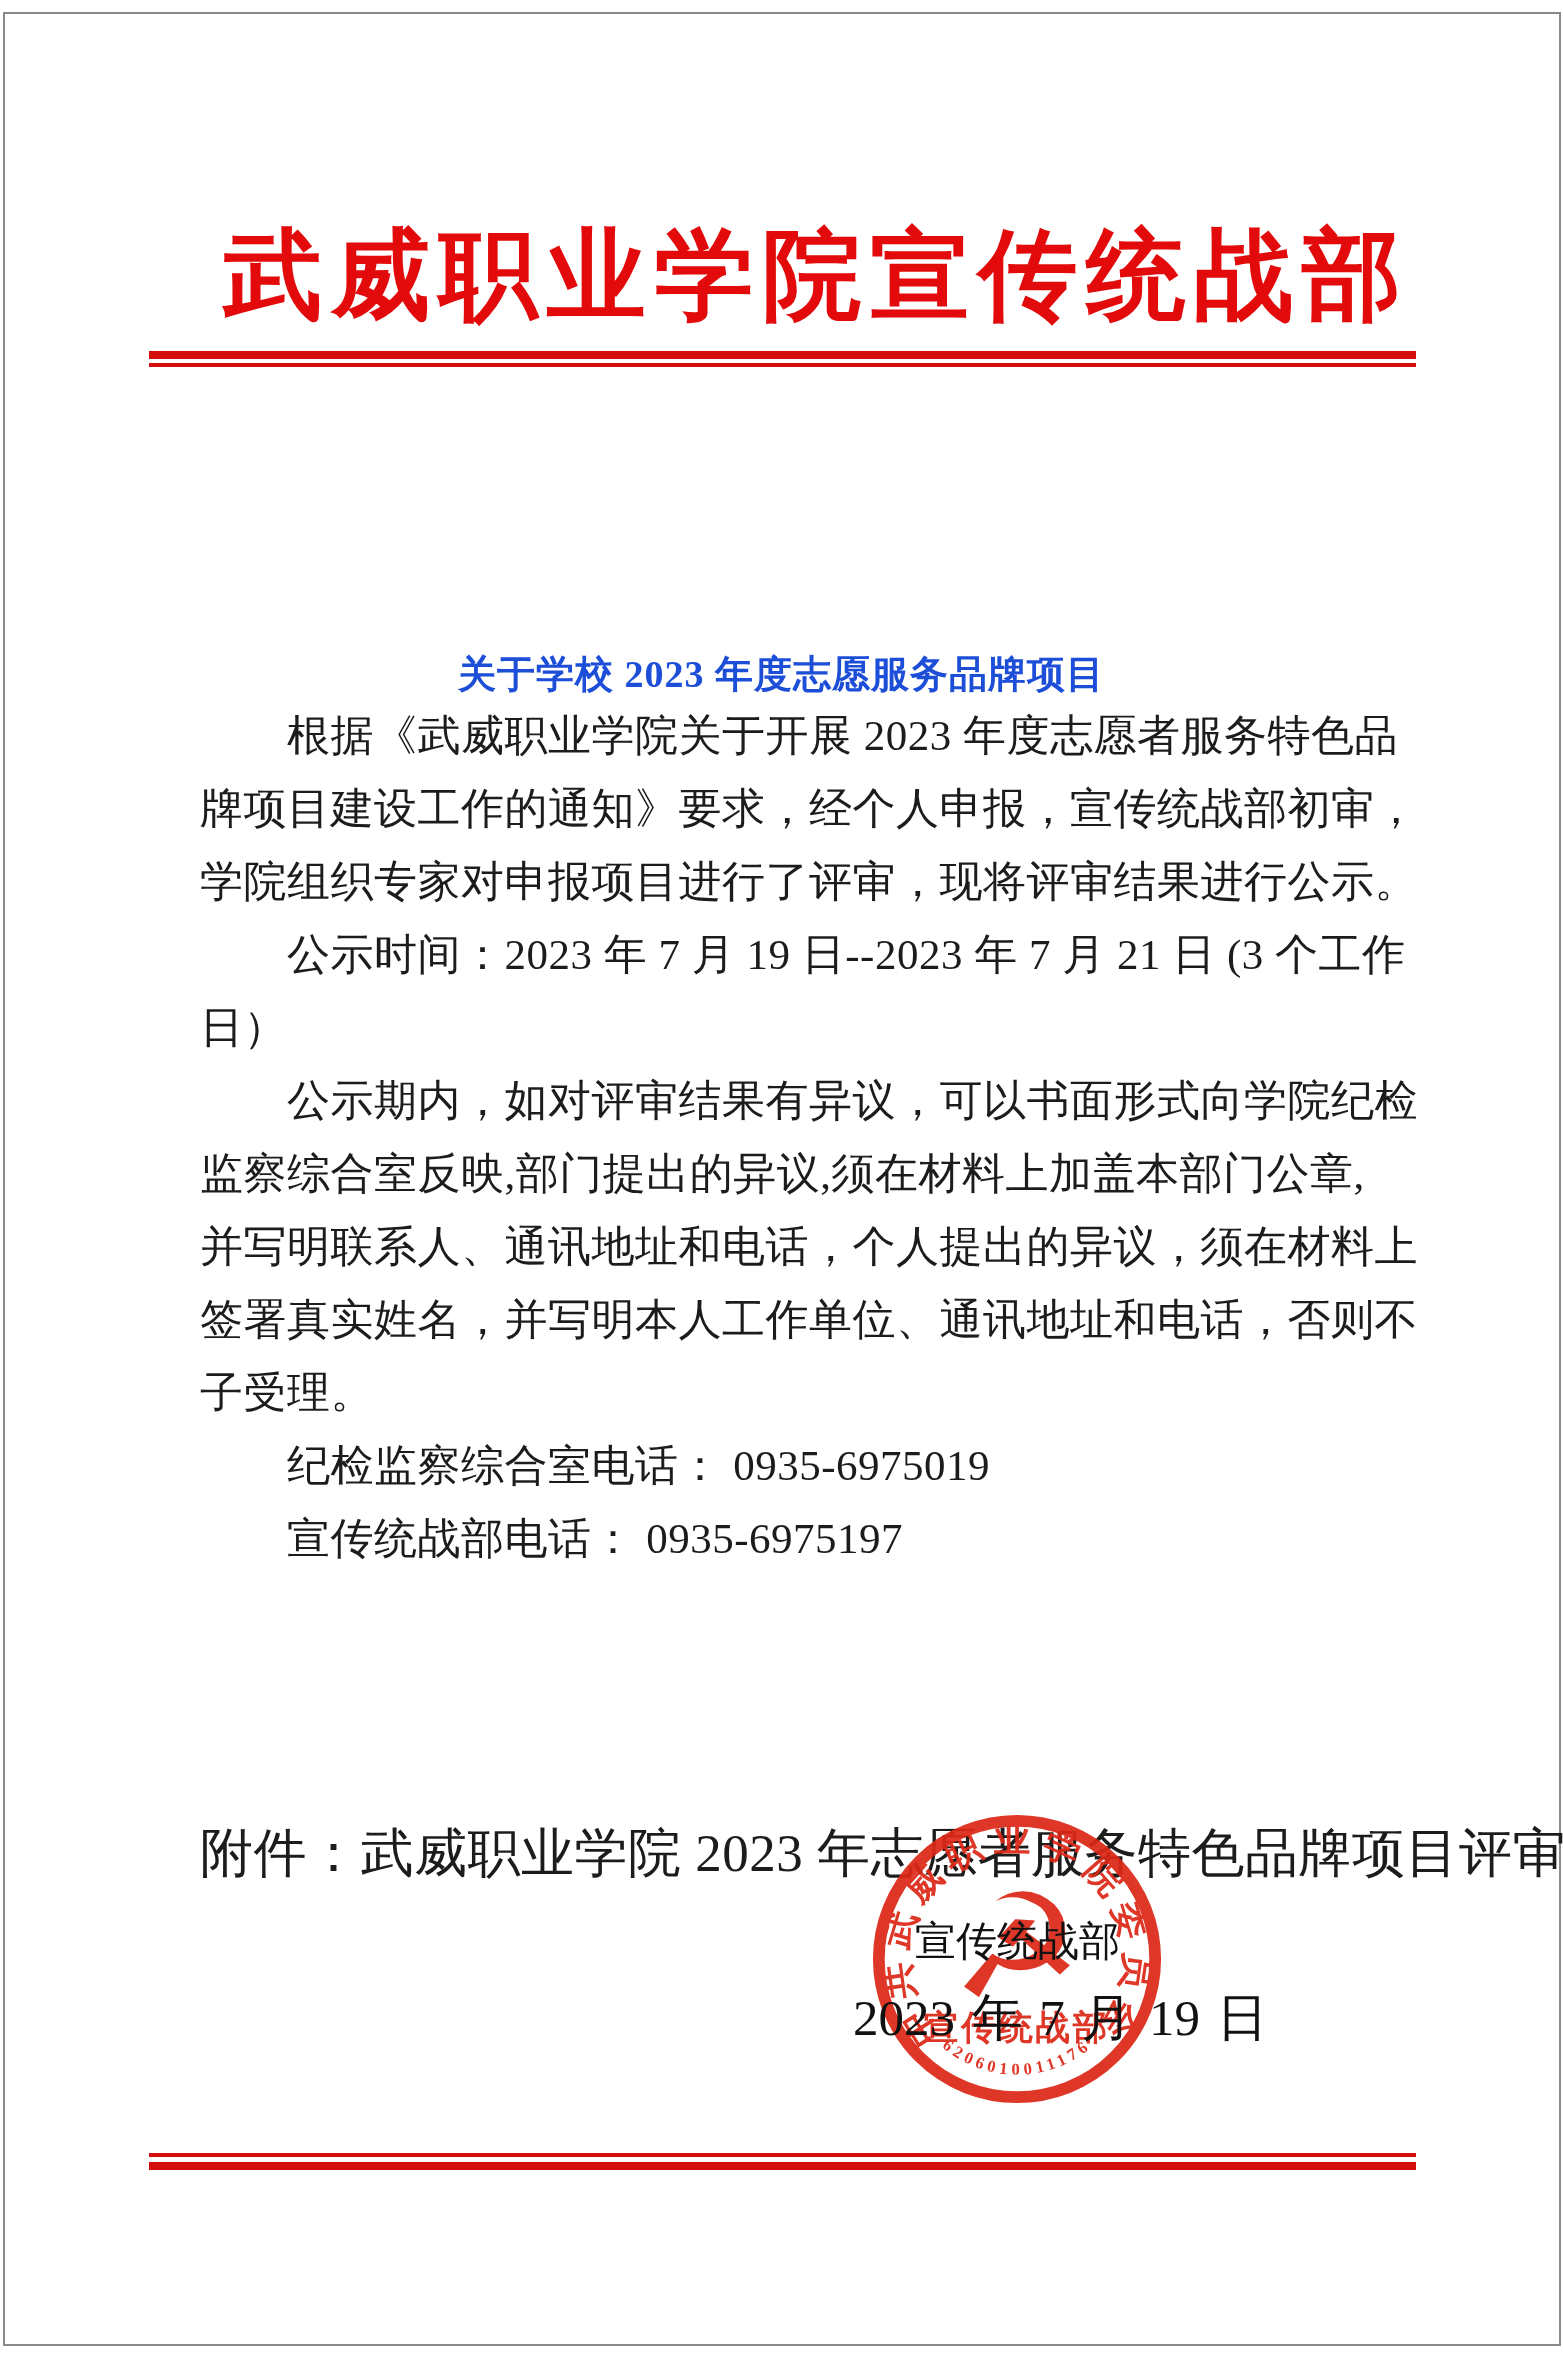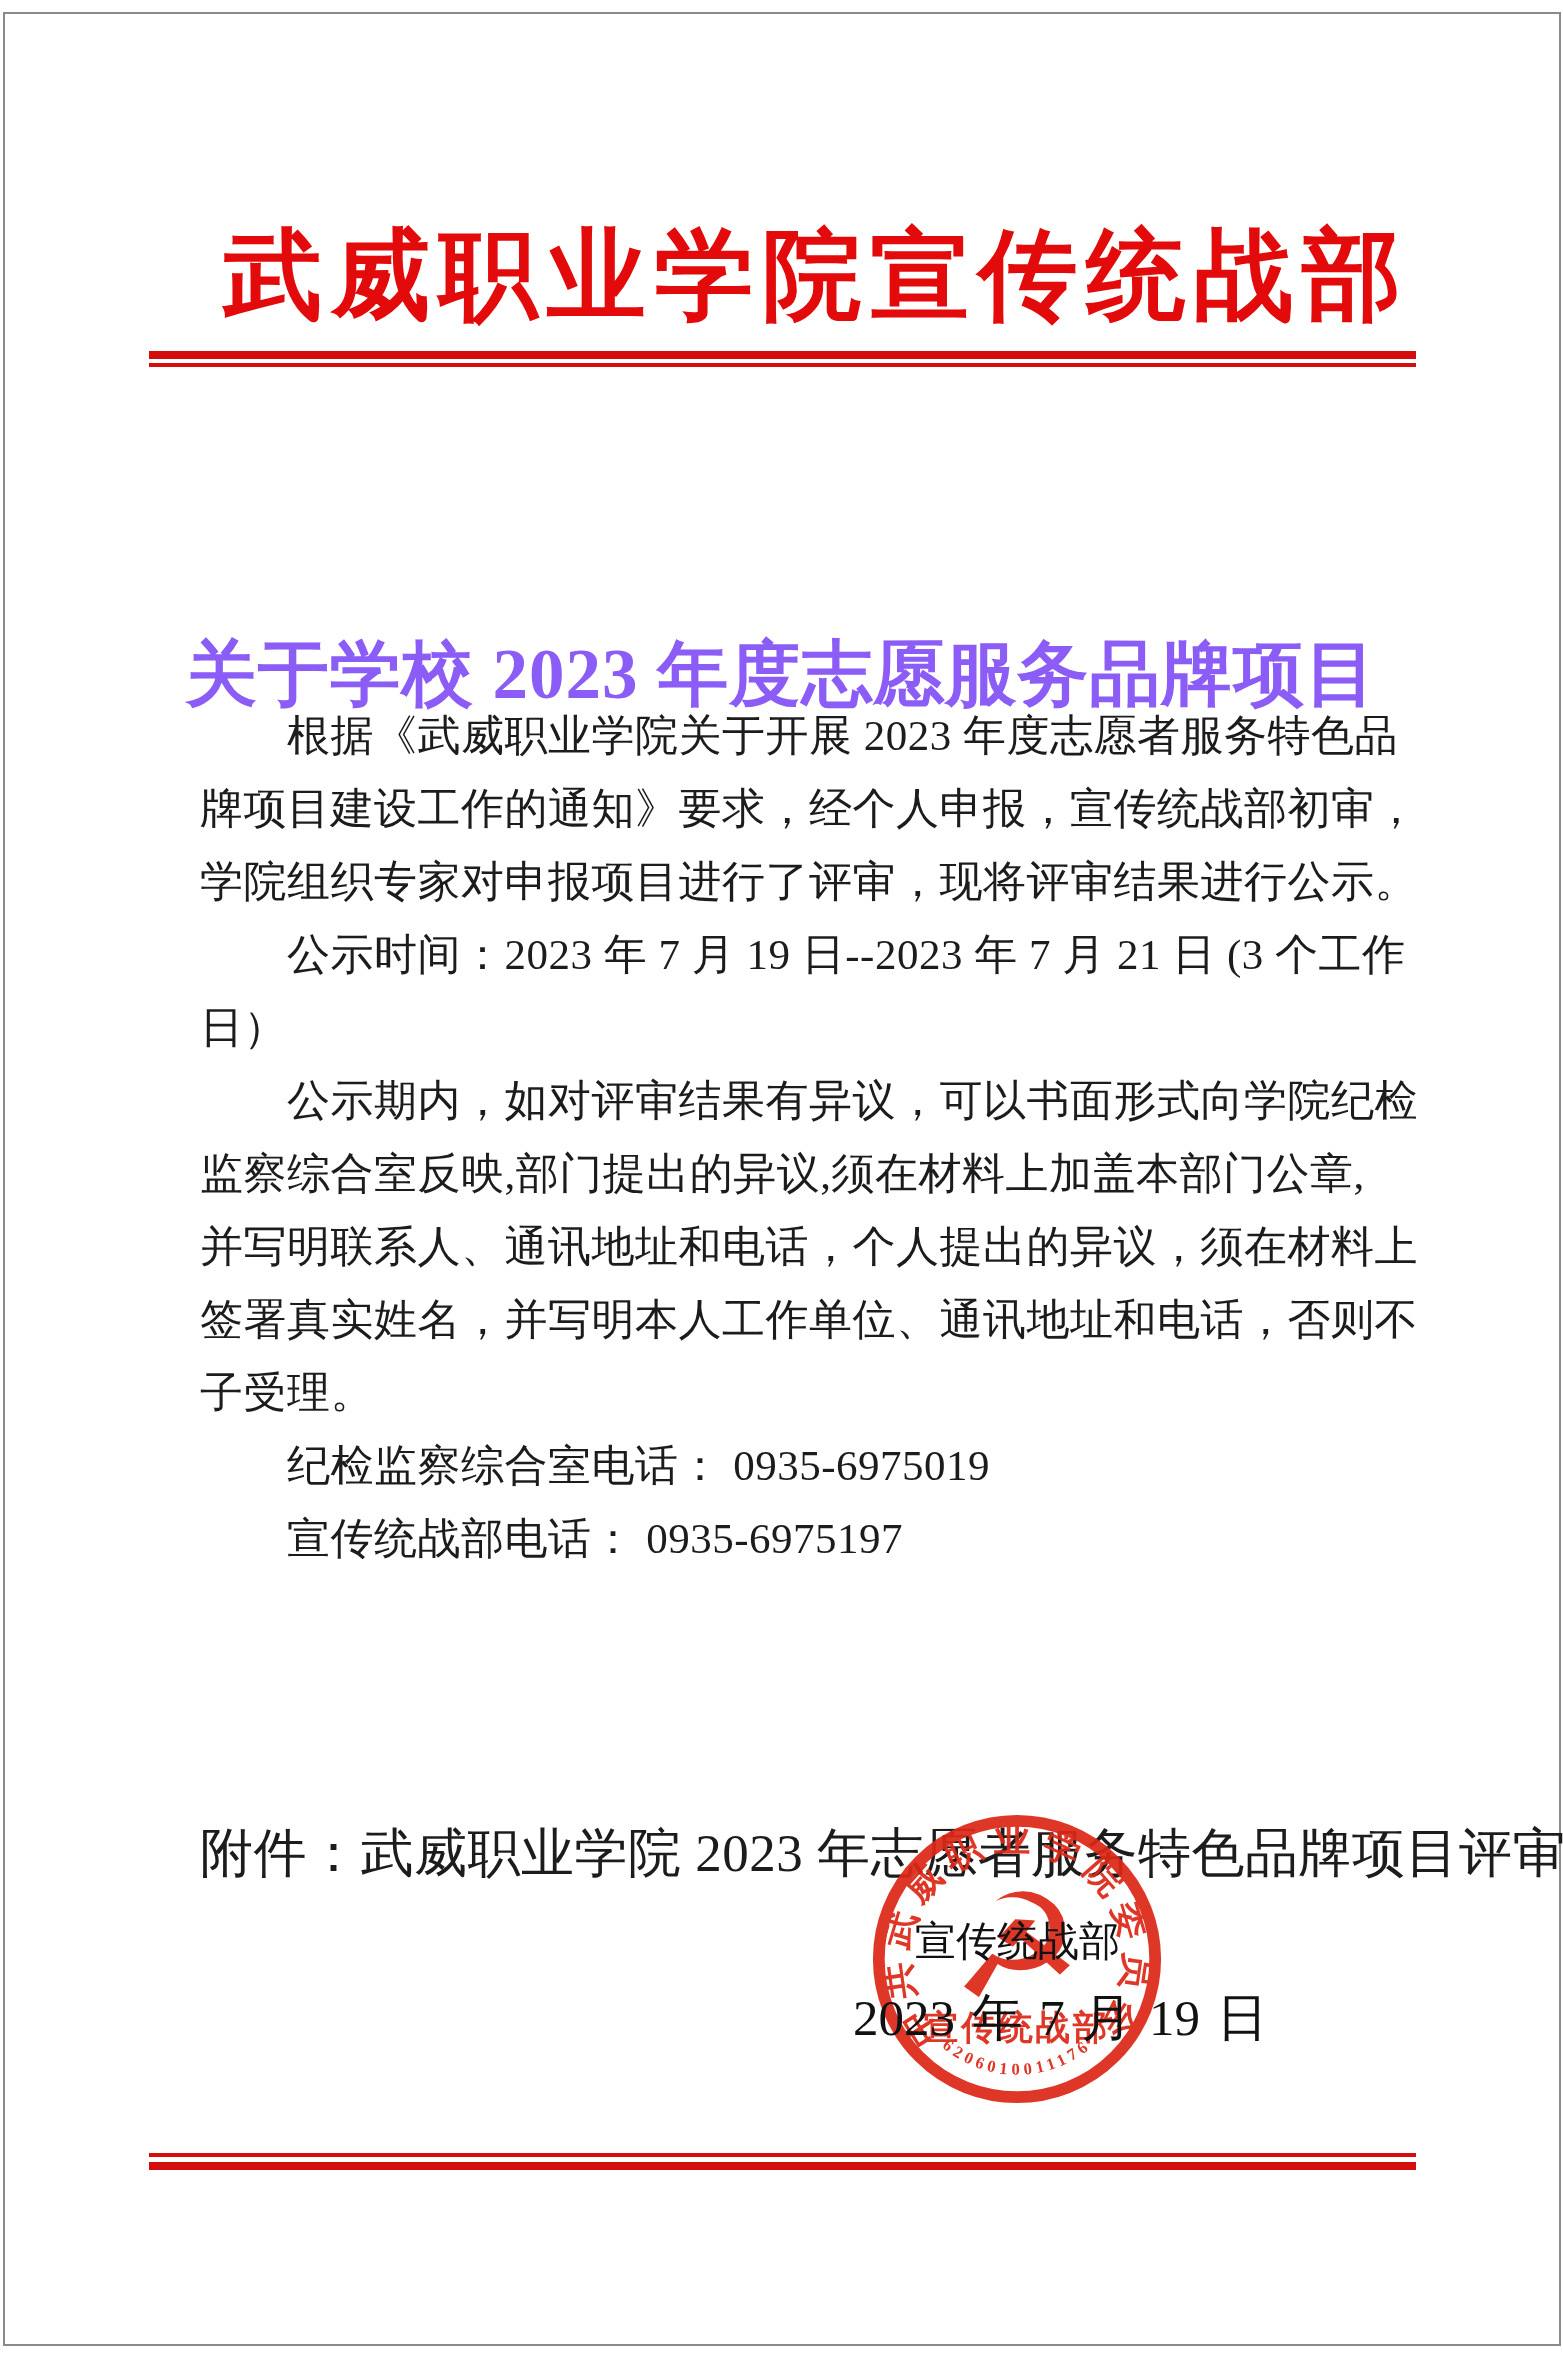--- a/index.html
+++ b/index.html
@@ -24,21 +24,21 @@
   }
   .rule{position:absolute;left:149px;width:1267px;}
   .rule .bar-thick{height:7.9px;background:var(--rule-red);}
   .rule .bar-thin{height:3.9px;background:var(--rule-red);}
   .rule .bar-gap{height:3.9px;}
   .rule-top{top:351px;}
   .rule-bottom{top:2153px;}
   .rule-bottom .bar-gap{height:4.9px;}
   .doc-title{
     position:absolute;left:0;top:457px;width:100%;text-align:center;
-    font-size:71px;font-weight:bold;line-height:87px;letter-spacing:1px;color:#8b5cf6;
+    font-size:38px;font-weight:bold;line-height:87px;letter-spacing:1px;color:#1d4ed8;
     white-space:pre;
   }
   .body-block{
     position:absolute;left:200px;top:699px;width:1241px;
     font-size:43px;line-height:73px;letter-spacing:0.5px;white-space:pre;z-index:2;
   }
   .body-line{height:73px;}
   .body-line.ind2{padding-left:87px;}
   .attachment{
     position:absolute;left:200px;top:1656px;width:1241px;

